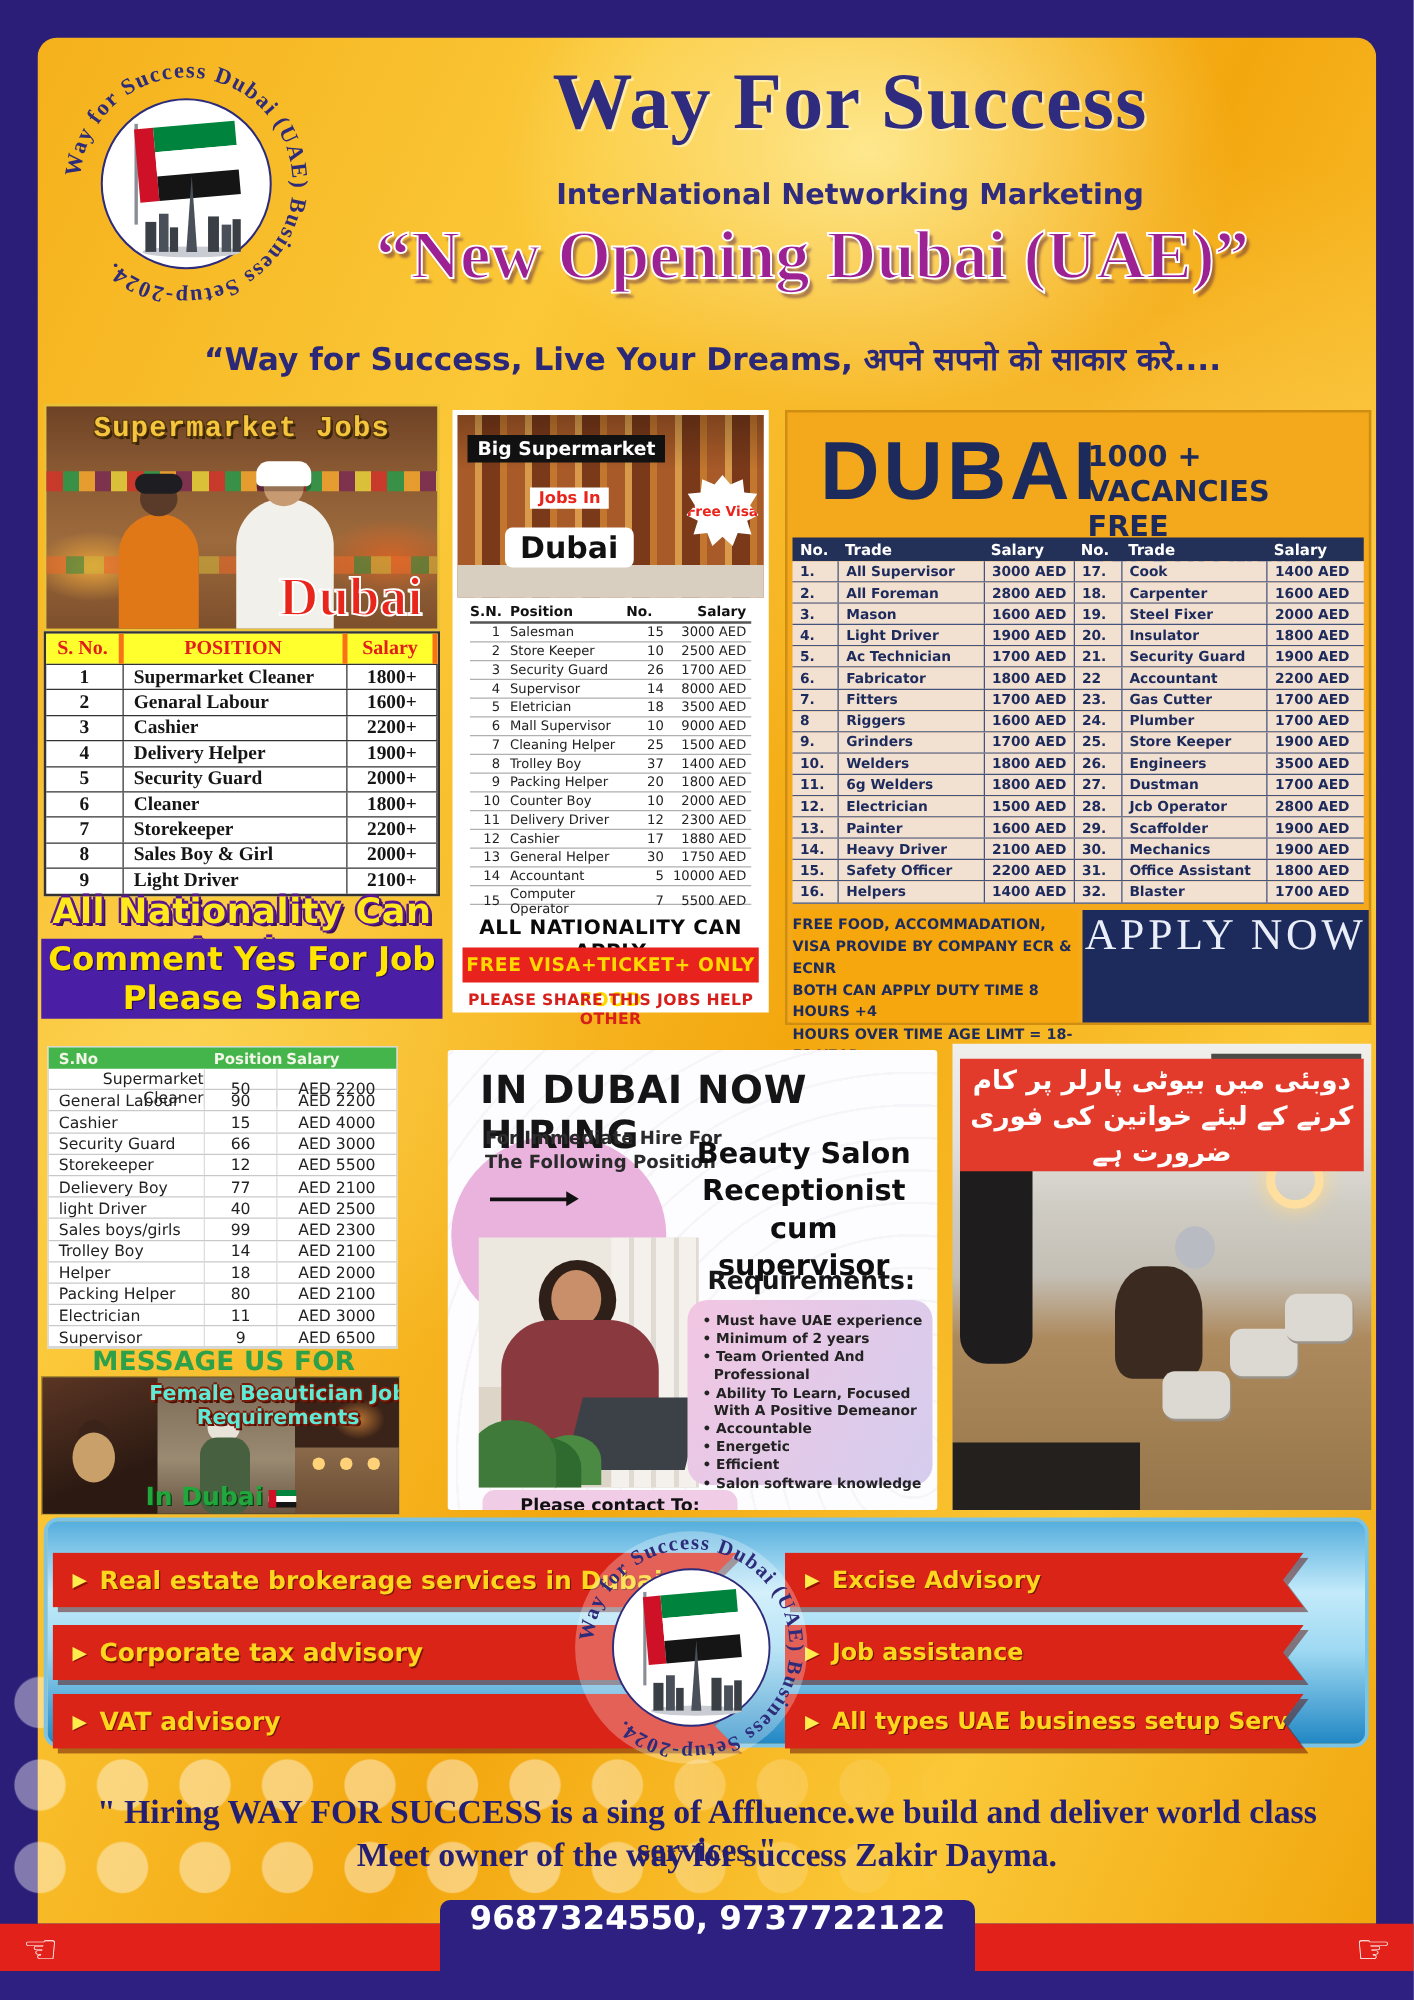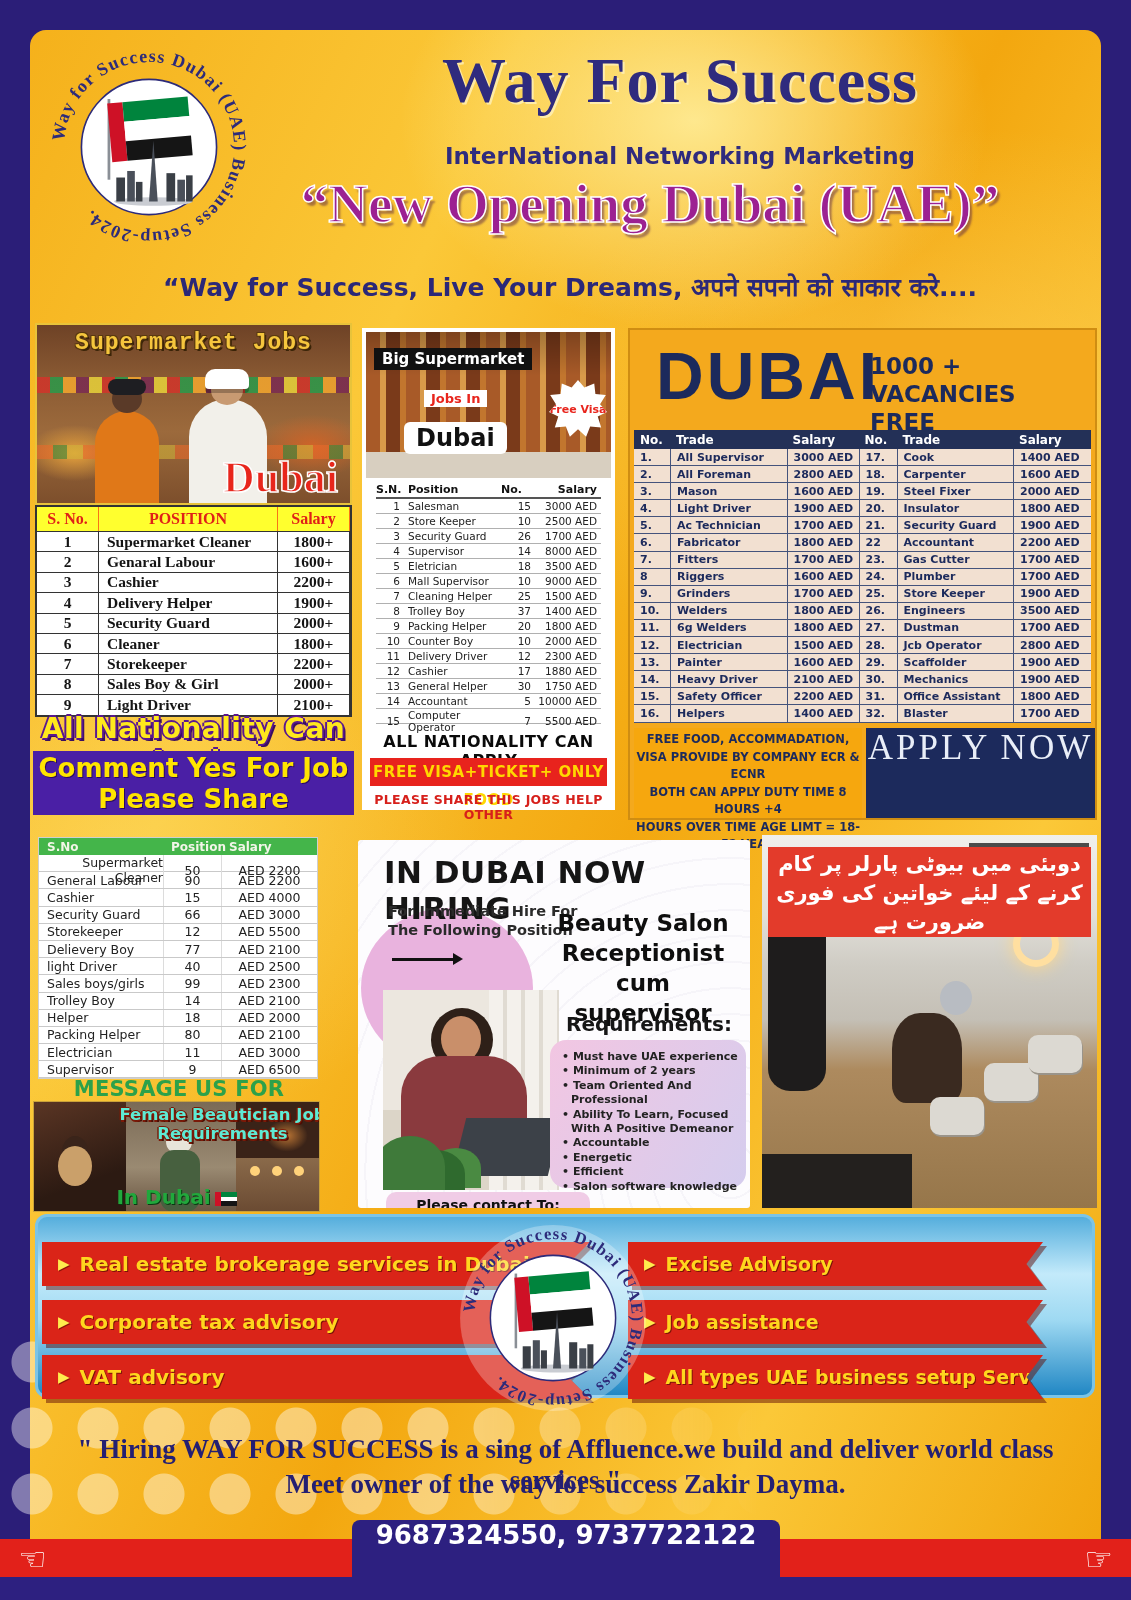--- a/index.html
+++ b/index.html
@@ -41,21 +41,21 @@
   .figure-orange::after { content:""; position:absolute; left:13px; top:-32px; width:38px; height:16px; border-radius:8px; background:#1e1e22; }
   .figure-white { position:absolute; left:152px; bottom:0; width:78px; height:104px; background:#f2f0ea; border-radius:38px 38px 0 0; }
   .figure-white::before { content:""; position:absolute; left:22px; top:-24px; width:32px; height:30px; border-radius:50%; background:#c89a72; }
   .figure-white::after { content:""; position:absolute; left:16px; top:-30px; width:44px; height:20px; border-radius:10px 10px 4px 4px; background:#fff; box-shadow:0 4px 0 rgba(0,0,0,.25); }
   .l-photo-title { position:absolute; left:0; top:5px; width:100%; text-align:center; font-size:23px; font-weight:800; color:#f5c63d;
     text-shadow:-1px -1px 0 #59390f, 1px -1px 0 #59390f, -1px 1px 0 #59390f, 2px 2px 0 #3a2408; letter-spacing:1px;font-family:Liberation Mono, monospace; }
   .l-dubai { position:absolute; right:12px; bottom:0px; font-size:44px; font-weight:900; color:#e8261c; -webkit-text-stroke:1.5px #fff; font-family:"Liberation Serif", serif; }
   .t1 { left:35px; top:505px; width:317px; background:#fff; border:2px solid #333; font-family:"Liberation Serif", serif; }
   .t1-head, .t1-row { display:grid; grid-template-columns:62px 1fr 72px; }
   .t1-head { height:24px; background:#ffff2e; }
-  .t1-head span { display:flex; align-items:center; justify-content:center; font-size:16px; font-weight:bold; color:#e02018; border-right:1px solid #f97316; }
+  .t1-head span { display:flex; align-items:center; justify-content:center; font-size:16px; font-weight:bold; color:#e02018; border-right:4px solid #f97316; }
   .t1-row { height:20.4px; border-top:1px solid #333; }
   .t1-row span { display:flex; align-items:center; font-size:15.5px; font-weight:bold; color:#151515; border-right:1px solid #333; }
   .t1-row .sn { justify-content:center; }
   .t1-row .pos { padding-left:8px; }
   .t1-row .sal { justify-content:center; }
   .l-note1 { left:30px; top:712px; width:327px; font-size:28px; font-weight:800; color:#ffe91c; text-align:center; letter-spacing:.5px;
     text-shadow:-2px 0 #5a1890, 2px 0 #5a1890, 0 -2px #5a1890, 0 2px #5a1890, 3px 3px 0 #3a0f60; }
   .l-note2 { left:33px; top:751px; width:321px; height:64px; background:#4a1fa5; color:#ffe400; font-weight:800; font-size:26px;
     text-align:center; line-height:31px; padding-top:2px; text-shadow:1px 1px 0 #2a0a60; }
 
@@ -90,21 +90,21 @@
   .r-title { position:absolute; left:26px; top:8px; font-size:66px; font-weight:900; color:#1c2a5c; letter-spacing:3px; font-family:"Liberation Sans", sans-serif; }
   .r-sub { position:absolute; left:240px; top:22px; font-size:23px; font-weight:800; color:#1c2a5c; line-height:28px; }
   .t3 { position:absolute; left:4px; top:100px; width:457px; }
   .t3-head, .t3-row { display:grid; grid-template-columns:36px 1fr 72px 38px 1fr 78px; }
   .t3-head { height:19px; background:#233057; }
   .t3-head span { display:flex; align-items:center; color:#fff; font-size:12px; font-weight:bold; padding-left:6px; }
   .t3-row { height:17.1px; background:#f2e0d1; border-bottom:1px solid #44537c; }
   .t3-row span { display:flex; align-items:center; font-size:11px; font-weight:bold; color:#1c2a5c; padding-left:6px; }
   .t3 .vb { border-left:1px solid #44537c; }
   .r-benefits { position:absolute; left:4px; top:398px; width:228px; height:90px; background:#f6a70e; color:#1c2a5c;
-    font-size:11.5px; font-weight:800; text-align:center; line-height:17.5px; padding-top:3px; }
+    font-size:11.5px; font-weight:800; text-align:left; line-height:17.5px; padding-top:3px; }
   .r-apply { position:absolute; left:236px; top:398px; width:229px; height:90px; background:#1c2a5c; display:flex; align-items:flex-start; justify-content:center; }
   .r-apply span { color:#e9eef8; font-family:"Liberation Serif", serif; font-size:35px; letter-spacing:3px; }
 
   
   .t4 { left:38px; top:837px; width:280px; background:#fff; border:1px solid #cfcfcf; }
   .t4-head, .t4-row { display:grid; grid-template-columns:1fr 58px 96px;text-align:right; }
   .t4-head { height:17px; background:#44b54a; }
   .t4-head span { display:flex; align-items:center; color:#f2f5e8; font-size:12px; font-weight:600; padding-left:8px; }
   .t4-row { height:17.2px; border-bottom:1px solid #c9c9c9; }
   .t4-row span { display:flex; align-items:center; font-size:12.5px; color:#222; border-left:1px solid #dcdcdc; }

